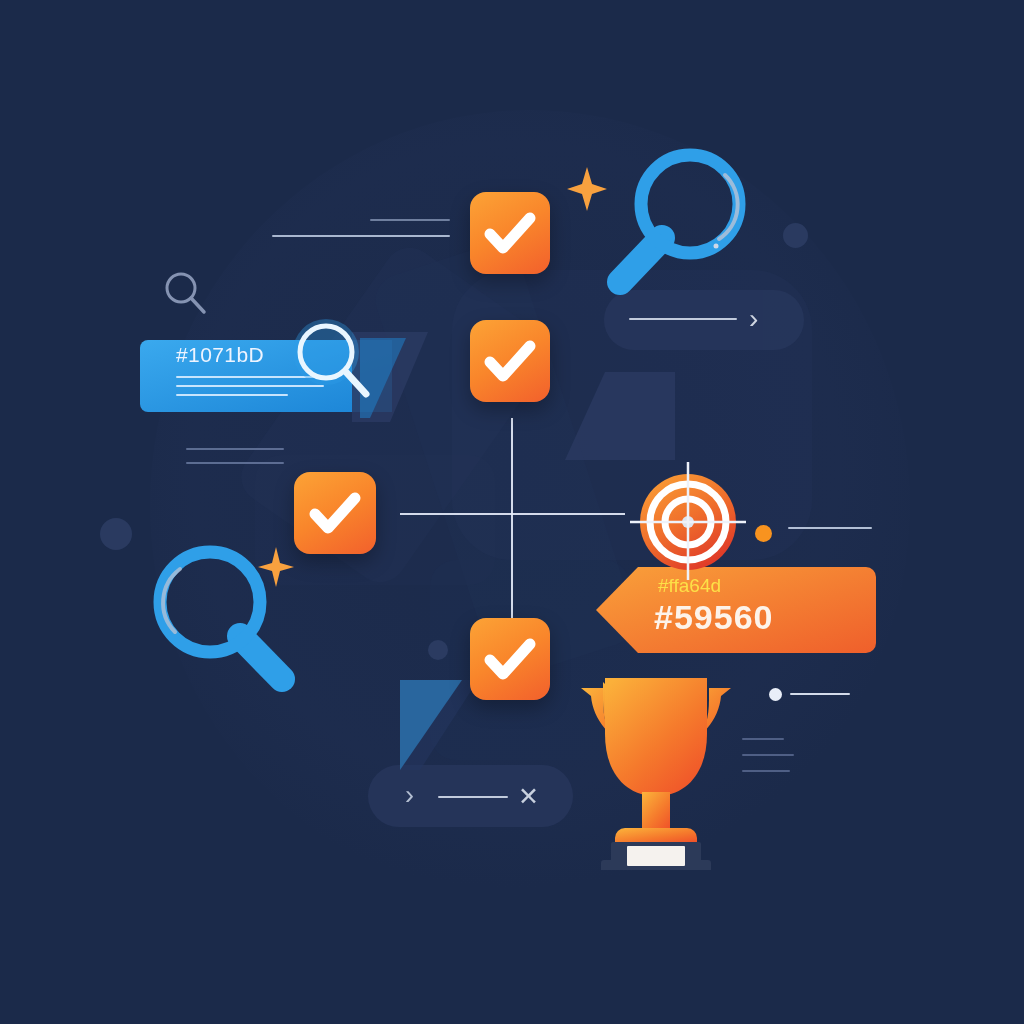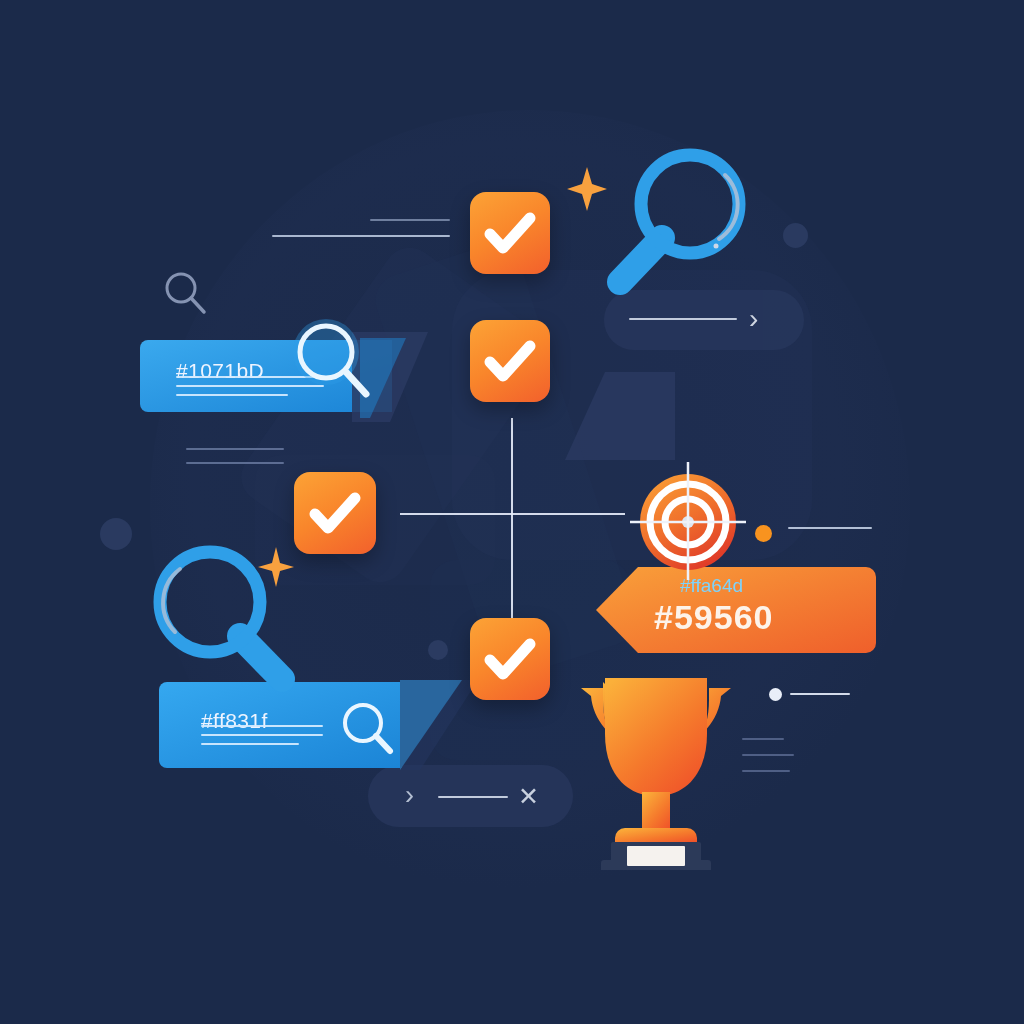--- a/index.html
+++ b/index.html
@@ -13,31 +13,31 @@
   .dot{position:absolute;border-radius:50%;}
   .hline{position:absolute;height:2px;border-radius:2px;}
 
   
   .cross-v,.cross-h{position:absolute;background:#e8eefc;}
   .cross-v{width:2px;}
   .cross-h{height:2px;}
 
   
   .card{position:absolute;}
-  .card-label{position:absolute;color:#eef4ff;font-size:21px;letter-spacing:.4px;white-space:nowrap;margin-top:16px;}
+  .card-label{position:absolute;color:#eef4ff;font-size:21px;letter-spacing:.4px;white-space:nowrap;}
   .card-lines{position:absolute;}
   .card-line{height:2px;border-radius:2px;background:#d6ecff;opacity:.92;margin-bottom:7px;}
 
   
   .check-tile{position:absolute;border-radius:16px;background:linear-gradient(150deg,#fca336 0%,#f9862b 48%,#f2602c 100%);box-shadow:0 8px 20px rgba(0,0,0,.28);}
 
   
   .pill-dark{position:absolute;border-radius:40px;background:#27365c;opacity:.85;}
   .text-big{position:absolute;color:#fdf3ea;font-size:34px;font-weight:bold;letter-spacing:1px;white-space:nowrap;}
-  .text-small{position:absolute;color:#7dd3fc;font-size:19px;white-space:nowrap;margin-left:22px;}
+  .text-small{position:absolute;color:#fde047;font-size:19px;white-space:nowrap;}
 </style>
 </head>
 <body>
 
 <div id="stage">
 
   <div class="bg-circle" style="left:150px;top:110px;width:760px;height:790px;background:radial-gradient(circle at 48% 45%, #20305400 0%, #1f2e5180 55%, #1b2a4a00 72%);"></div>
 
   <div class="soft-rect" style="left:300px;top:265px;width:190px;height:300px;transform:rotate(35deg);opacity:.38;"></div>
   <div class="soft-rect" style="left:430px;top:250px;width:150px;height:420px;transform:rotate(-18deg);opacity:.30;"></div>
@@ -116,41 +116,20 @@
           <stop offset="0%" stop-color="#f9a03a"></stop>
             <stop offset="100%" stop-color="#ef5f2b"></stop>
         </linearGradient>
       </defs>
       <path d="M44,2 H272 a10,10 0 0 1 10,10 V78 a10,10 0 0 1 -10,10 H44 L2,45 Z" fill="url(#g3)"></path>
     </svg>
     <span class="text-small" style="left:64px;top:10px;">#ffa64d</span>
     <span class="text-big" style="left:60px;top:33px;">#59560</span>
   </div>
 
-  <div class="card" style="left:157px;top:680px;width:245px;height:90px;">
-    <svg width="245" height="90" viewBox="0 0 245 90" style="position:absolute;left:0;top:0;">
-      <defs>
-        <linearGradient id="g4" x1="0" y1="0" x2="1" y2="1">
-          <stop offset="0%" stop-color="#35a8f0"></stop>
-            <stop offset="100%" stop-color="#1b84d6"></stop>
-        </linearGradient>
-      </defs>
-      <path d="M10,2 H245 V88 H10 a8,8 0 0 1 -8,-8 V10 a8,8 0 0 1 8,-8 Z" fill="url(#g4)"></path>
-    </svg>
-    <span class="card-label" style="left:44px;top:13px;">#ff831f</span>
-    <div class="card-lines" style="left:44px;top:45px;">
-      <div class="card-line" style="width:122px;"></div>
-      <div class="card-line" style="width:122px;"></div>
-      <div class="card-line" style="width:98px;"></div>
-    </div>
-    <svg width="68" height="68" viewBox="0 0 68 68" style="position:absolute;left:178px;top:16px;">
-      <circle cx="28" cy="27" r="18" fill="none" stroke="#eaf6ff" stroke-width="4"></circle>
-      <line x1="41" y1="40" x2="55" y2="55" stroke="#eaf6ff" stroke-width="6" stroke-linecap="round"></line>
-    </svg>
-  </div>
   <svg width="95" height="92" viewBox="0 0 95 92" style="position:absolute;left:400px;top:680px;">
     <path d="M0,0 L62,0 L0,90 Z" fill="#2f9fe8"></path>
     <path d="M0,0 L78,0 L20,90 L0,90 Z" fill="#253760" opacity=".55"></path>
   </svg>
 
   <div class="check-tile" style="left:470px;top:192px;width:80px;height:82px;">
     <svg width="80" height="82" viewBox="0 0 80 82">
       <path d="M20,42 L33,56 L60,26" fill="none" stroke="#ffffff" stroke-width="11" stroke-linecap="round" stroke-linejoin="round"></path>
     </svg>
   </div>

